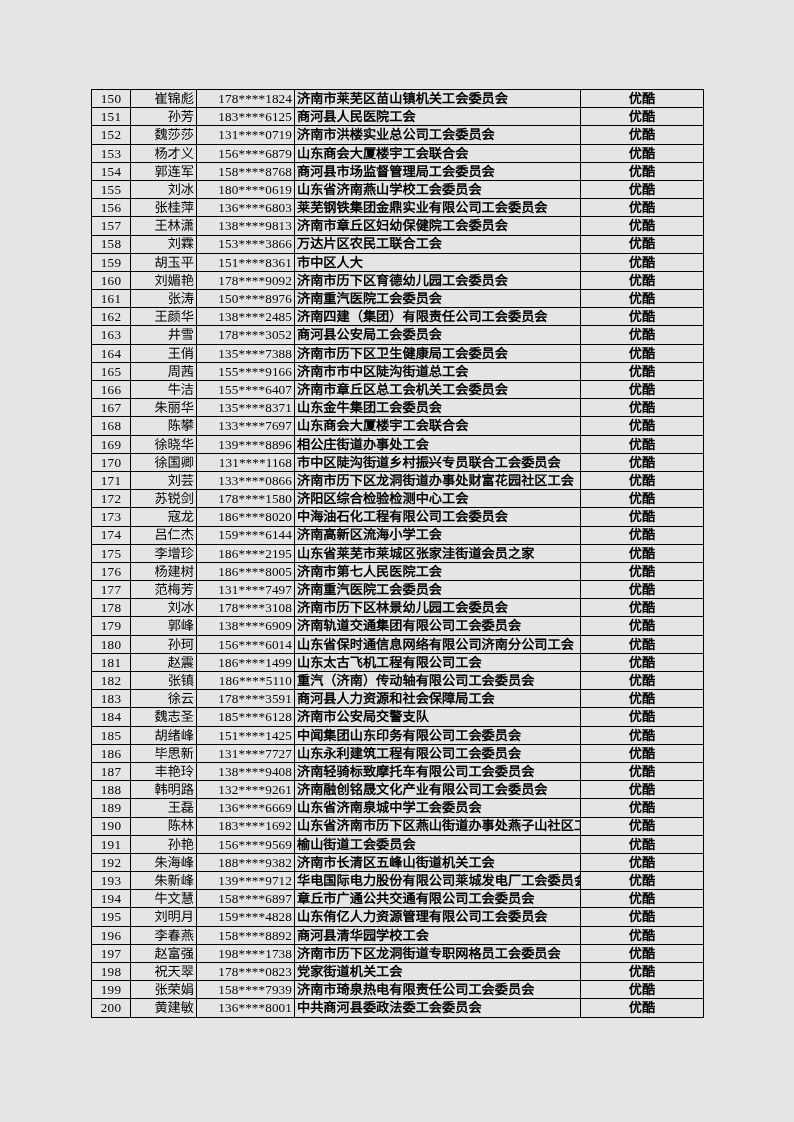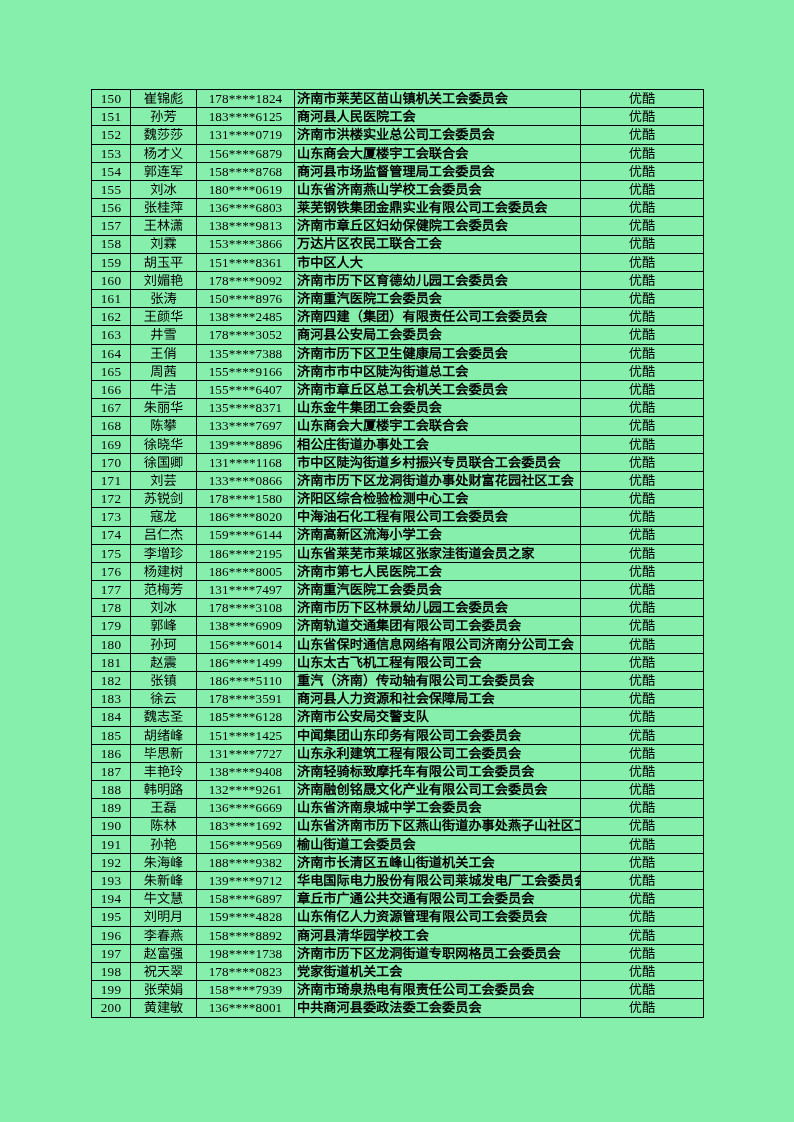--- a/index.html
+++ b/index.html
@@ -13,21 +13,21 @@
     height: 1122px;
     font-family: "Liberation Serif", "DejaVu Serif", serif;
     color: #000000;
     -webkit-font-smoothing: none;
   }
 
   .page {
     position: relative;
     width: 794px;
     height: 1122px;
-    background: #86efac;
+    background: #e5e5e5;
     box-sizing: border-box;
   }
 
   .table-wrap {
     position: absolute;
     left: 91px;
     top: 89px;
     width: 612px;
   }
 
@@ -53,35 +53,36 @@
     white-space: nowrap;
     vertical-align: middle;
     box-sizing: border-box;
   }
 
   td.cell-index {
     text-align: center;
     letter-spacing: 0.2px;
   }
   td.cell-name {
-    text-align: center;
+    text-align: right;
     padding-left: 4px;
     margin-left: 16px;
   }
   td.cell-phone {
-    text-align: center;
+    text-align: right;
     letter-spacing: 0.1px;
   }
   td.cell-org {
     text-align: left;
     padding-left: 3px;
     font-weight: bold;
   }
   td.cell-plat {
     text-align: center;
+    font-weight: bold;
   }
 </style>
 </head>
 <body>
 
 <div class="page">
   <div class="table-wrap">
     <table class="roster">
       <colgroup>
         <col class="c-index">

